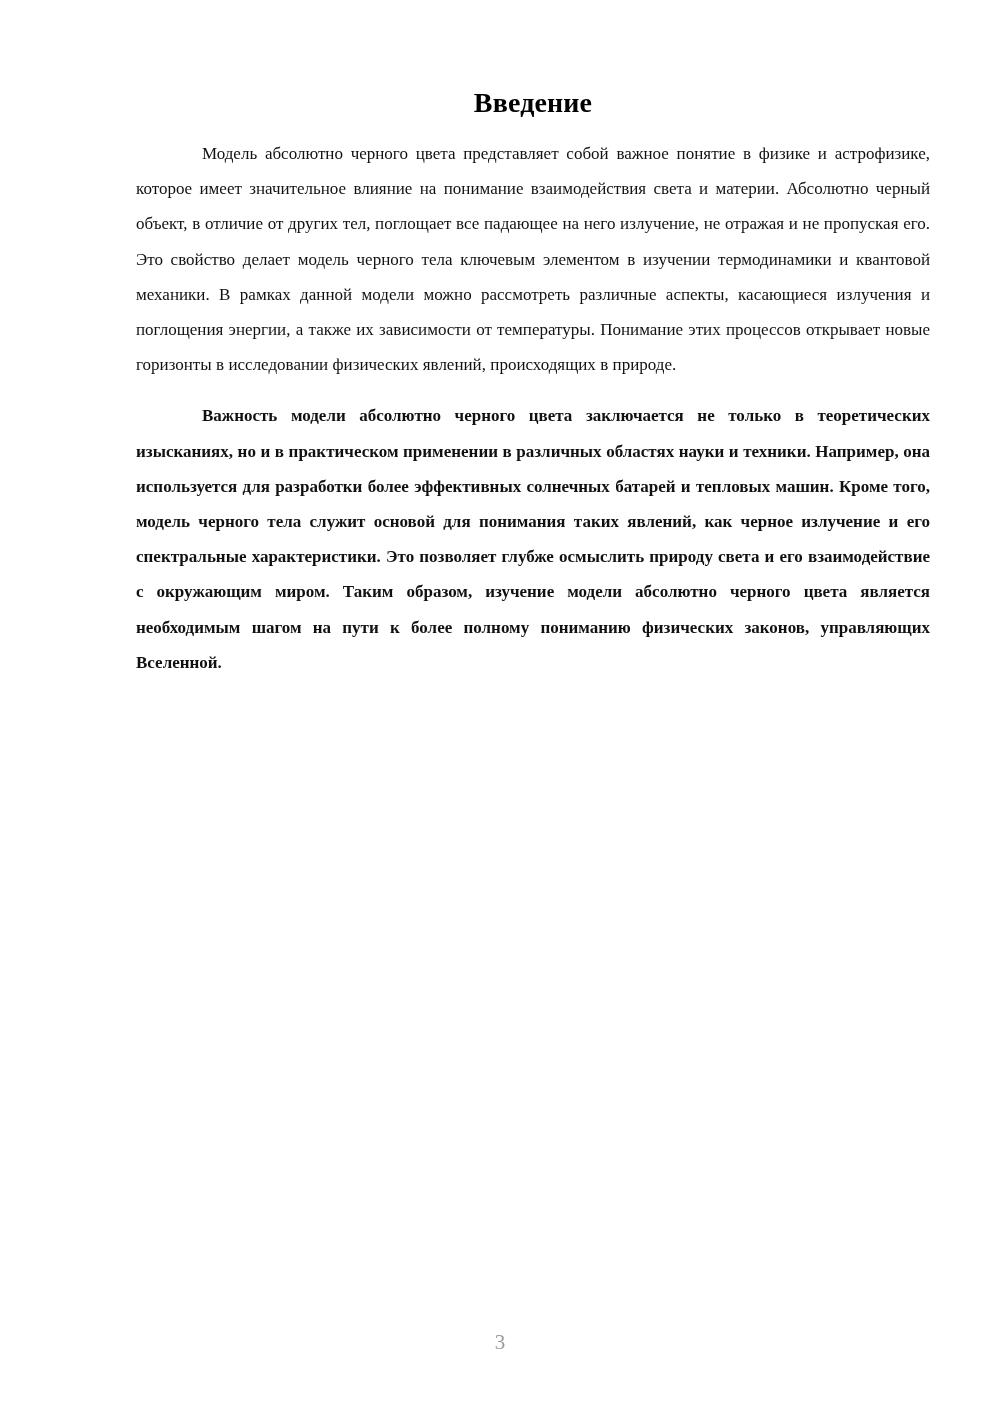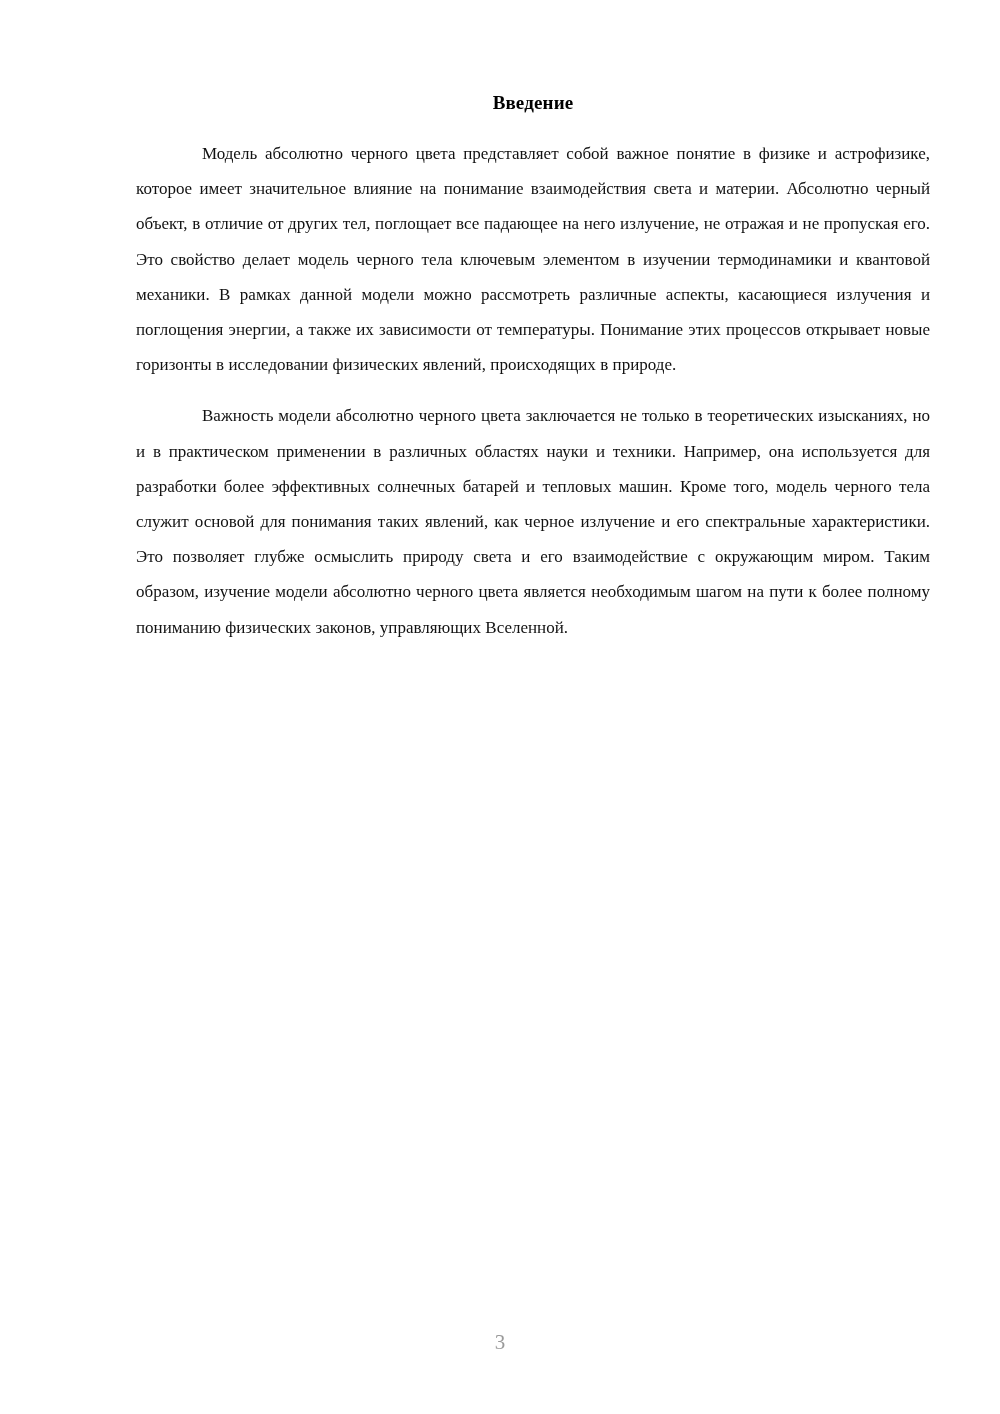--- a/index.html
+++ b/index.html
@@ -27,21 +27,21 @@
   }
 
   .content {
     position: absolute;
     left: 136px;
     top: 88px;
     width: 794px;
   }
 
   .doc-heading {
-    font-size: 19px;
+    font-size: 28px;
     font-weight: bold;
     text-align: center;
     line-height: 30px;
     margin: 0 0 18px 0;
     letter-spacing: 0.15px;
     color: #000000;
   }
 
   .doc-paragraph {
     font-size: 17px;
@@ -50,20 +50,21 @@
     text-justify: inter-word;
     text-indent: 66px;
     margin: 0;
     color: #111111;
     hyphens: none;
     word-spacing: 0.1px;
   }
 
   .doc-paragraph + .doc-paragraph {
     margin-top: 16px;
+    font-weight: bold;
   }
 
   .page-number {
     position: absolute;
     left: 0;
     top: 1329px;
     width: 1000px;
     text-align: center;
     font-size: 21px;
     line-height: 26px;

